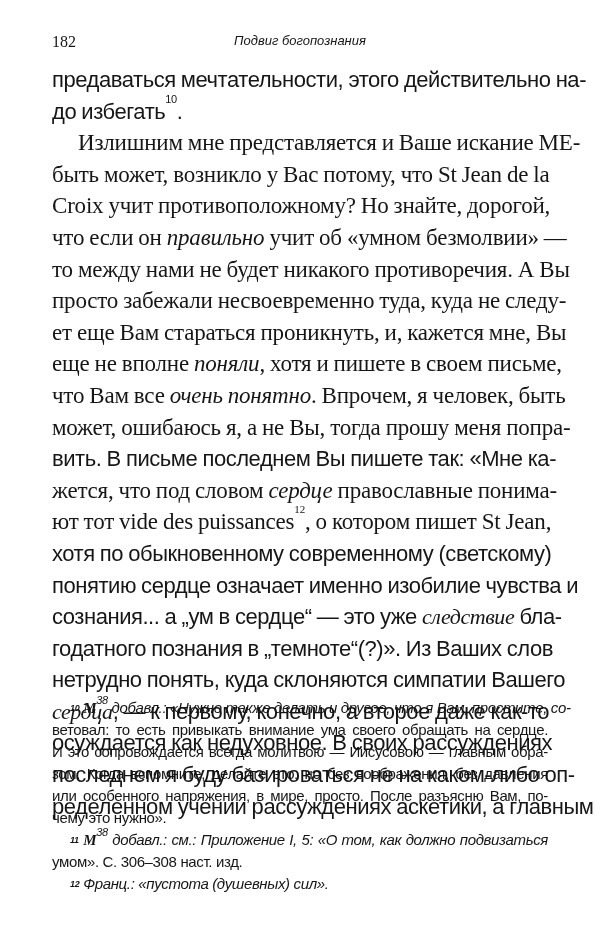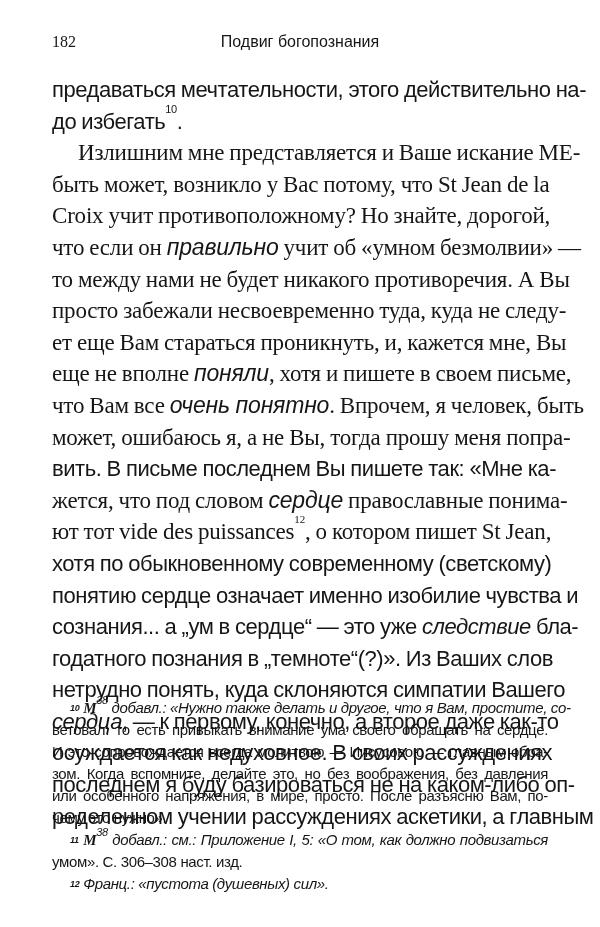--- a/index.html
+++ b/index.html
@@ -1,26 +1,26 @@
 <!DOCTYPE html>
 <html><head>
   <meta charset="utf-8">
   <style>
     html, body { margin: 0; padding: 0; background: #ffffff; }
     body { width: 600px; height: 927px; position: relative; overflow: hidden; color: #161616; }
     .page { position: absolute; left: 0; top: 0; width: 600px; height: 927px; }
     .running-head { position: absolute; top: 33px; left: 52px; width: 496px; height: 22px; font-family: "Liberation Serif", serif; }
     .page-number { position: absolute; left: 0; top: 0; font-size: 16px; }
-    .running-title { position: absolute; left: 0; right: 0; top: 0; text-align: center; font-family: "Liberation Sans", sans-serif; font-size: 16px; }
-    .body-text { position: absolute; left: 52px; top: 64px; width: 496px; font-family: "Liberation Sans", sans-serif; font-size: 22px; line-height: 31.6px; letter-spacing: -0.45px; word-spacing: -0.5px; margin-top: 10px; }
+    .running-title { position: absolute; left: 0; right: 0; top: 0; text-align: center; font-style: italic; font-family: "Liberation Sans", sans-serif; font-size: 13px; }
+    .body-text { position: absolute; left: 52px; top: 64px; width: 496px; font-family: "Liberation Sans", sans-serif; font-size: 22px; line-height: 31.6px; letter-spacing: -0.45px; word-spacing: -0.5px; }
     .line { display: block; white-space: nowrap; text-align: justify; text-align-last: justify; height: 31.6px; }
     .line.last { text-align-last: left; }
     .indent { padding-left: 26px; }
     .serif { font-family: "Liberation Serif", serif; font-size: 23px; letter-spacing: -0.2px; }
-    i, .it { font-style: italic; font-family: Liberation Sans, sans-serif; }
+    i, .it { font-style: italic; font-family: Liberation Serif, serif; }
     sup { font-size: 11px; vertical-align: top; position: relative; top: -2px; line-height: 1; }
     .footnotes { position: absolute; left: 52px; top: 697px; width: 496px; font-family: "Liberation Sans", sans-serif; font-size: 15px; line-height: 22px; letter-spacing: -0.35px; }
     .fn-line { display: block; white-space: nowrap; text-align: justify; text-align-last: justify; height: 22px; }
     .fn-line.last { text-align-last: left; }
     .fn-indent { padding-left: 18px; font-style: italic; }
     .fn-mark { font-size: 9px; vertical-align: top; font-weight: bold; }
     .ms { font-weight: bold; font-family: "Liberation Serif", serif; }
   </style>
 </head>
 <body>

